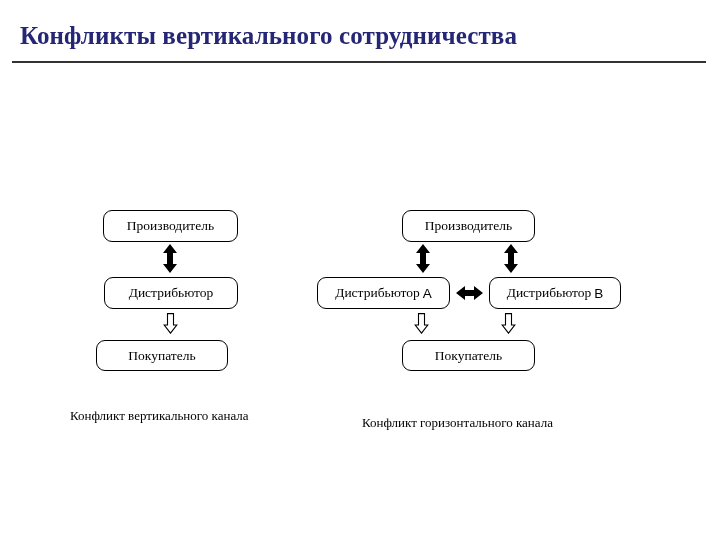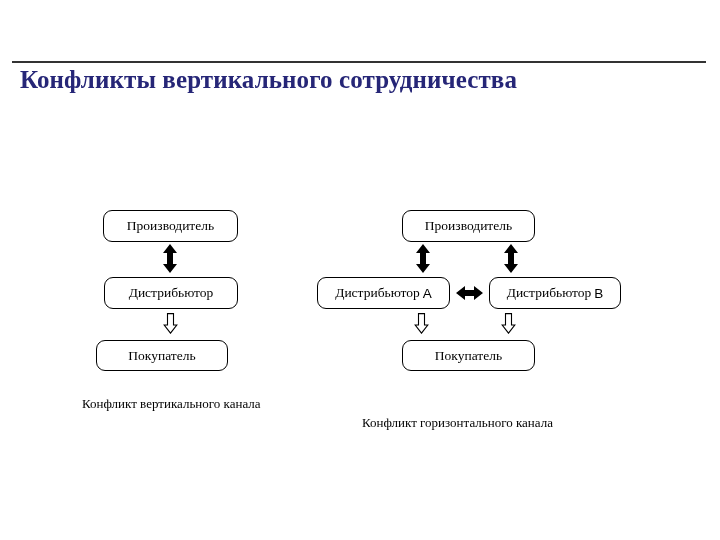--- a/index.html
+++ b/index.html
@@ -21,21 +21,20 @@
     position: absolute;
     left: 20px;
     top: 21px;
     font-family: "Liberation Serif", "DejaVu Serif", serif;
     font-weight: bold;
     font-size: 25px;
     line-height: 30px;
     color: #262677;
     letter-spacing: 0.1px;
     white-space: nowrap;
-    margin-top: 44px;
   }
   #title-rule {
     position: absolute;
     left: 12px;
     top: 61px;
     width: 694px;
     height: 2px;
     background: #333333;
   }
 
@@ -123,21 +122,21 @@
   <div class="arrow-hollow-v" style="left:163px; top:313px;">
     <svg viewBox="0 0 15 21" width="15" height="21">
       <path d="M4.5 0.6 L10.5 0.6 L10.5 12 L13.8 12 L7.5 20.2 L1.2 12 L4.5 12 Z" fill="#ffffff" stroke="#000000" stroke-width="1.1"></path>
     </svg>
   </div>
 
   <div class="node-box" style="left:96px; top:340px; width:132px; height:31px;">
     <span>Покупатель</span>
   </div>
 
-  <div class="caption" style="left:70px; top:396px;margin-left:12px;">Конфликт вертикального канала</div>
+  <div class="caption" style="left:70px; top:408px;">Конфликт вертикального канала</div>
 
   <div class="node-box" style="left:402px; top:210px; width:133px; height:32px;">
     <span>Производитель</span>
   </div>
 
   <div class="arrow-solid-v" style="left:415px; top:244px;">
     <svg viewBox="0 0 16 29" width="16" height="29">
       <path d="M8 0 L15 9 L11 9 L11 20 L15 20 L8 29 L1 20 L5 20 L5 9 L1 9 Z" fill="#000000"></path>
     </svg>
   </div>

